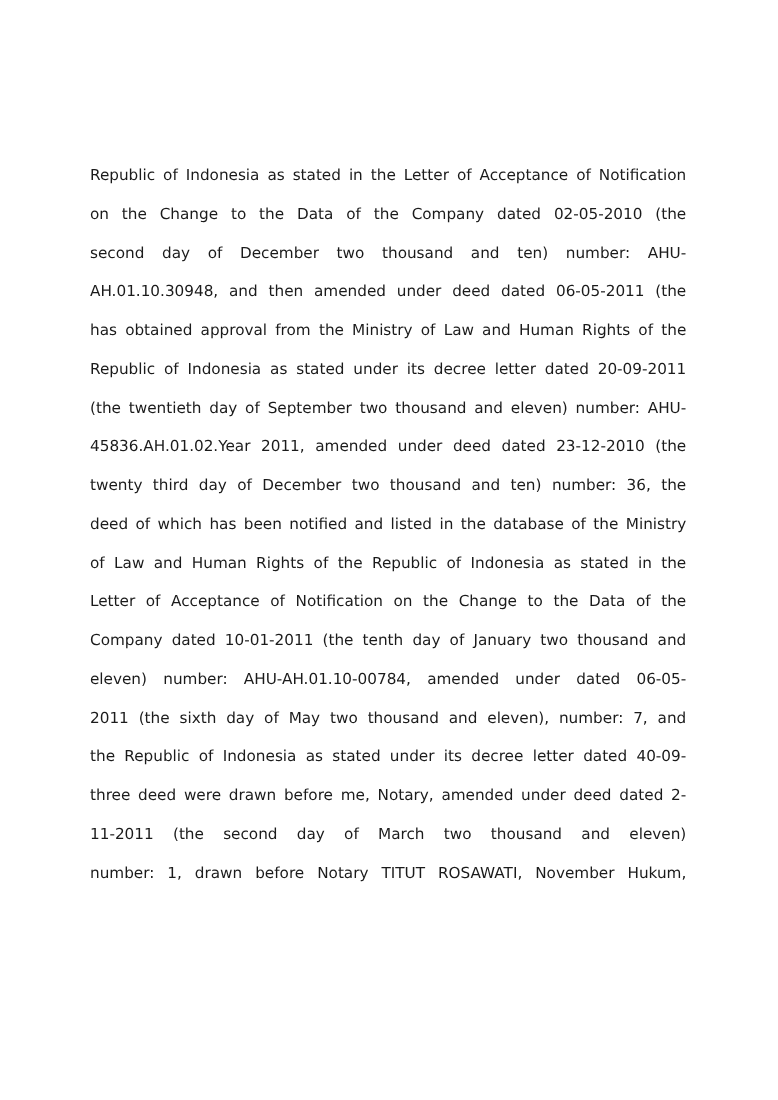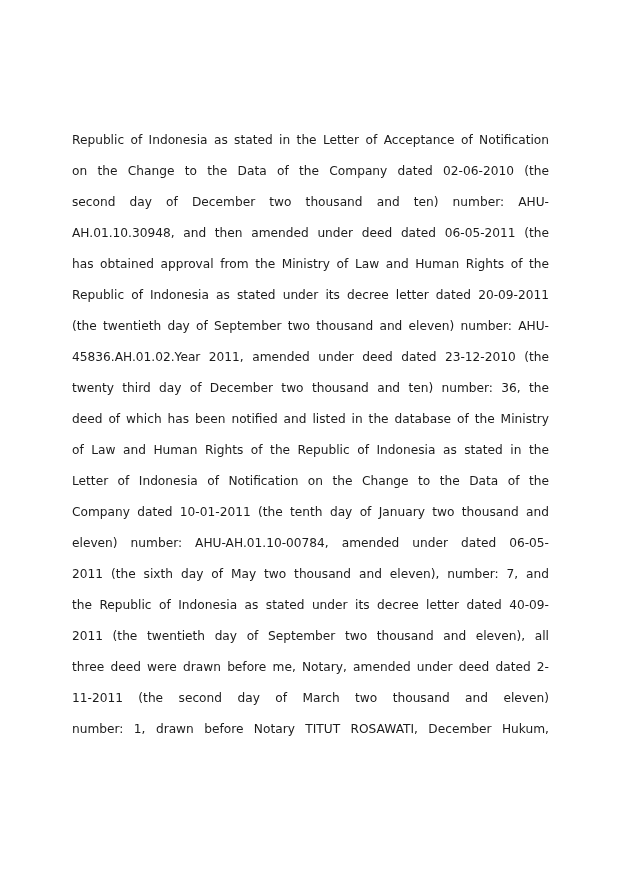--- a/index.html
+++ b/index.html
@@ -33,33 +33,32 @@
     white-space: normal;
     word-spacing: 0.5px;
   }
 </style>
 </head>
 <body>
 
 <div class="page" style="background: rgb(255, 255, 255);">
   <div class="textblock" id="textblock" style="color: rgb(27, 27, 27);">
       <div class="line">Republic of Indonesia as stated in the Letter of Acceptance of Notification</div>
-      <div class="line">on the Change to the Data of the Company dated 02-06-2010 (the</div>
+      <div class="line">on the Change to the Data of the Company dated 02-05-2010 (the</div>
       <div class="line">second day of December two thousand and ten) number: AHU-</div>
       <div class="line">AH.01.10.30948, and then amended under deed dated 06-05-2011 (the</div>
       <div class="line">has obtained approval from the Ministry of Law and Human Rights of the</div>
       <div class="line">Republic of Indonesia as stated under its decree letter dated 20-09-2011</div>
       <div class="line">(the twentieth day of September two thousand and eleven) number: AHU-</div>
       <div class="line">45836.AH.01.02.Year 2011, amended under deed dated 23-12-2010 (the</div>
       <div class="line">twenty third day of December two thousand and ten) number: 36, the</div>
       <div class="line">deed of which has been notified and listed in the database of the Ministry</div>
       <div class="line">of Law and Human Rights of the Republic of Indonesia as stated in the</div>
-      <div class="line">Letter of Indonesia of Notification on the Change to the Data of the</div>
+      <div class="line">Letter of Acceptance of Notification on the Change to the Data of the</div>
       <div class="line">Company dated 10-01-2011 (the tenth day of January two thousand and</div>
       <div class="line">eleven) number: AHU-AH.01.10-00784, amended under dated 06-05-</div>
       <div class="line">2011 (the sixth day of May two thousand and eleven), number: 7, and</div>
       <div class="line">the Republic of Indonesia as stated under its decree letter dated 40-09-</div>
-      <div class="line">2011 (the twentieth day of September two thousand and eleven), all</div>
       <div class="line">three deed were drawn before me, Notary, amended under deed dated 2-</div>
       <div class="line">11-2011 (the second day of March two thousand and eleven)</div>
-      <div class="line">number: 1, drawn before Notary TITUT ROSAWATI, December Hukum,</div>
+      <div class="line">number: 1, drawn before Notary TITUT ROSAWATI, November Hukum,</div>
     </div>
 </div>
 
 </body></html>

